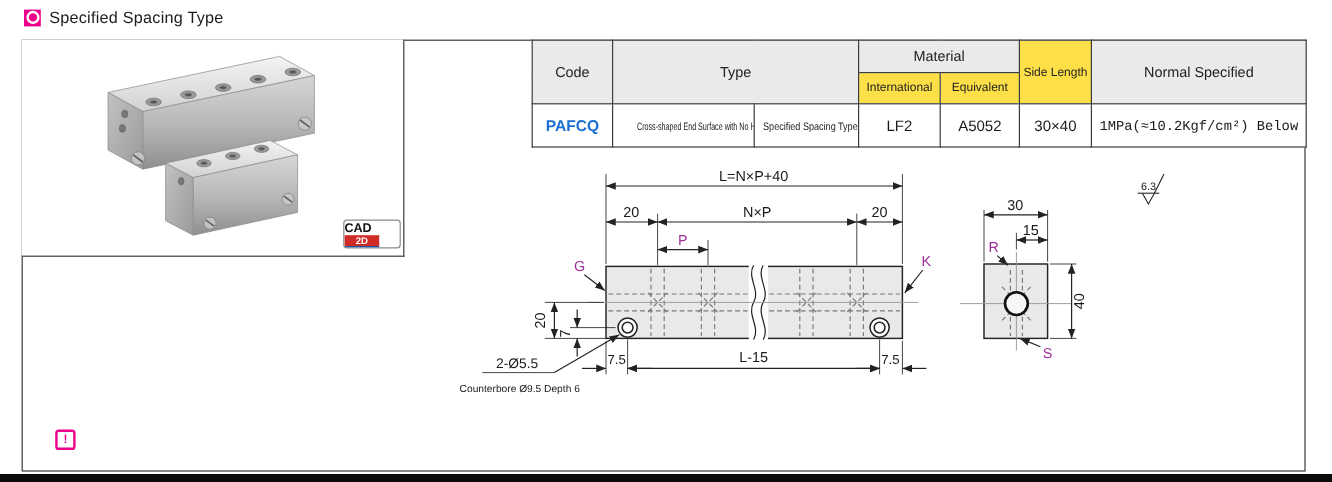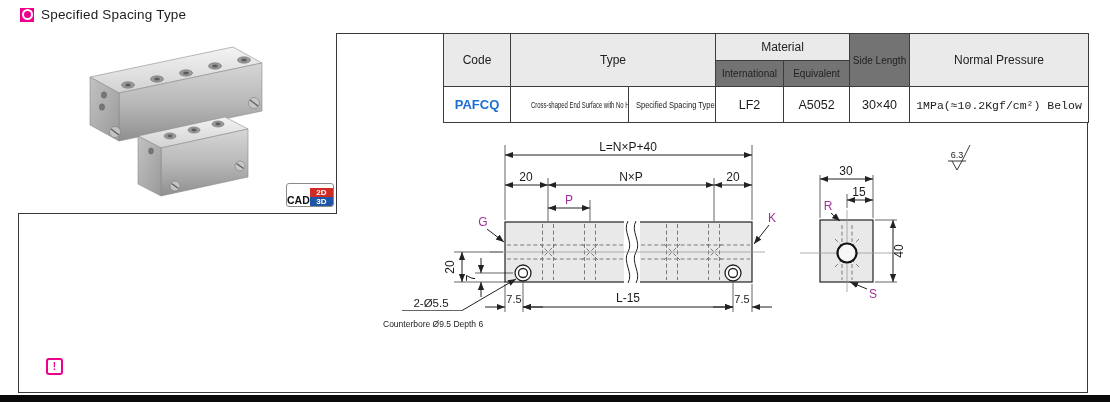--- a/index.html
+++ b/index.html
@@ -9,31 +9,31 @@
   .title-bar{position:absolute;left:20px;top:7px;display:flex;align-items:center;gap:7px;}
   .title-bullet{width:14px;height:14px;background:#ec008c;display:flex;align-items:center;justify-content:center;}
   .title-bullet i{display:block;width:7px;height:7px;border:2px solid #fff;border-radius:50%;}
   .title-text{font-size:13.5px;letter-spacing:.2px;color:#1c1c1c;}
 
   
   .outer-box{position:absolute;left:18px;top:33px;width:1070px;height:360px;border:1px solid #3a3a3a;box-sizing:border-box;background:#fff;}
   .photo-panel{position:absolute;left:18px;top:33px;width:319px;height:181px;border-right:1px solid #3a3a3a;border-bottom:1px solid #3a3a3a;box-sizing:border-box;background:#fff;}
 
   
-  .cad-badge{position:absolute;left:286px;top:183px;width:48px;height:24px;border:1px solid #8a8a8a;border-radius:3px;background:#fff;display:flex;align-items:flex-end;box-sizing:border-box;overflow:hidden;}
+  .cad-badge{position:absolute;left:286px;top:183px;width:48px;height:24px;border:1px solid #8a8a8a;border-radius:3px;background:#fff;display:flex;align-items:flex-start;box-sizing:border-box;overflow:hidden;flex-direction:column;}
   .cad-badge .cad-txt{flex:1;display:flex;align-items:center;justify-content:center;font-weight:bold;font-size:10.5px;color:#111;}
   .cad-badge .dstack{width:29px;display:flex;flex-direction:column;}
   .cad-badge .d2{flex:1;background:#d02b24;color:#fff;font-size:8px;font-weight:bold;display:flex;align-items:center;justify-content:center;}
   .cad-badge .d3{flex:1;background:#1e55a5;color:#fff;font-size:8px;font-weight:bold;display:flex;align-items:center;justify-content:center;}
 
   
   table.spec{position:absolute;left:443px;top:33px;width:645px;border-collapse:collapse;table-layout:fixed;background:#fff;}
   table.spec td{border:1px solid #3c3c3c;text-align:center;vertical-align:middle;padding:0;overflow:hidden;white-space:nowrap;}
   table.spec .hd{background:#eaeaea;font-size:12px;color:#222;margin-top:32px;}
-  table.spec .hd-small{background:#737373;font-size:10px;color:#222;}
+  table.spec .hd-small{background:#fde047;font-size:10px;color:#222;}
   .code-hd{color:#993b97;}
   .row-data td{border-top:2px solid #000;border-bottom:2px solid #000;font-size:12.5px;}
   .code-val{color:#1b6fd2;font-weight:bold;font-size:13px;}
   .type-small{display:block;font-size:9px;white-space:nowrap;transform:scaleX(.66);transform-origin:center;}
   .type-small2{display:block;font-size:9px;white-space:nowrap;transform:scaleX(.84);transform-origin:center;}
   .pressure-val{font-size:11.5px;font-family:Liberation Mono, monospace;}
 
   
   .note-bar{position:absolute;left:46px;top:358px;display:flex;align-items:center;gap:7px;}
   .note-icon{width:13px;height:13px;border:2px solid #ec008c;border-radius:3px;color:#ec008c;font-weight:bold;font-size:10px;line-height:13px;text-align:center;box-sizing:content-box;}
@@ -144,21 +144,21 @@
       <col style="width:66px">
       <col style="width:60px">
       <col style="width:179px">
   </colgroup>
   <tbody>
       <tr style="height:27px">
     <td class="hd code-hd" rowspan="2">Code</td>
     <td class="hd" colspan="2" rowspan="2">Type</td>
     <td class="hd" colspan="2">Material</td>
     <td class="hd-small" rowspan="2">Side Length</td>
-    <td class="hd" rowspan="2">Normal Pressure</td>
+    <td class="hd" rowspan="2">Normal Specified</td>
   </tr>
   <tr style="height:26px">
     <td class="hd-small">International</td>
     <td class="hd-small">Equivalent</td>
   </tr>
   <tr class="row-data" style="height:36px">
     <td><span class="code-val">PAFCQ</span></td>
     <td>
           <span class="type-small">Cross-shaped End Surface with No Hole</span>
         </td>

